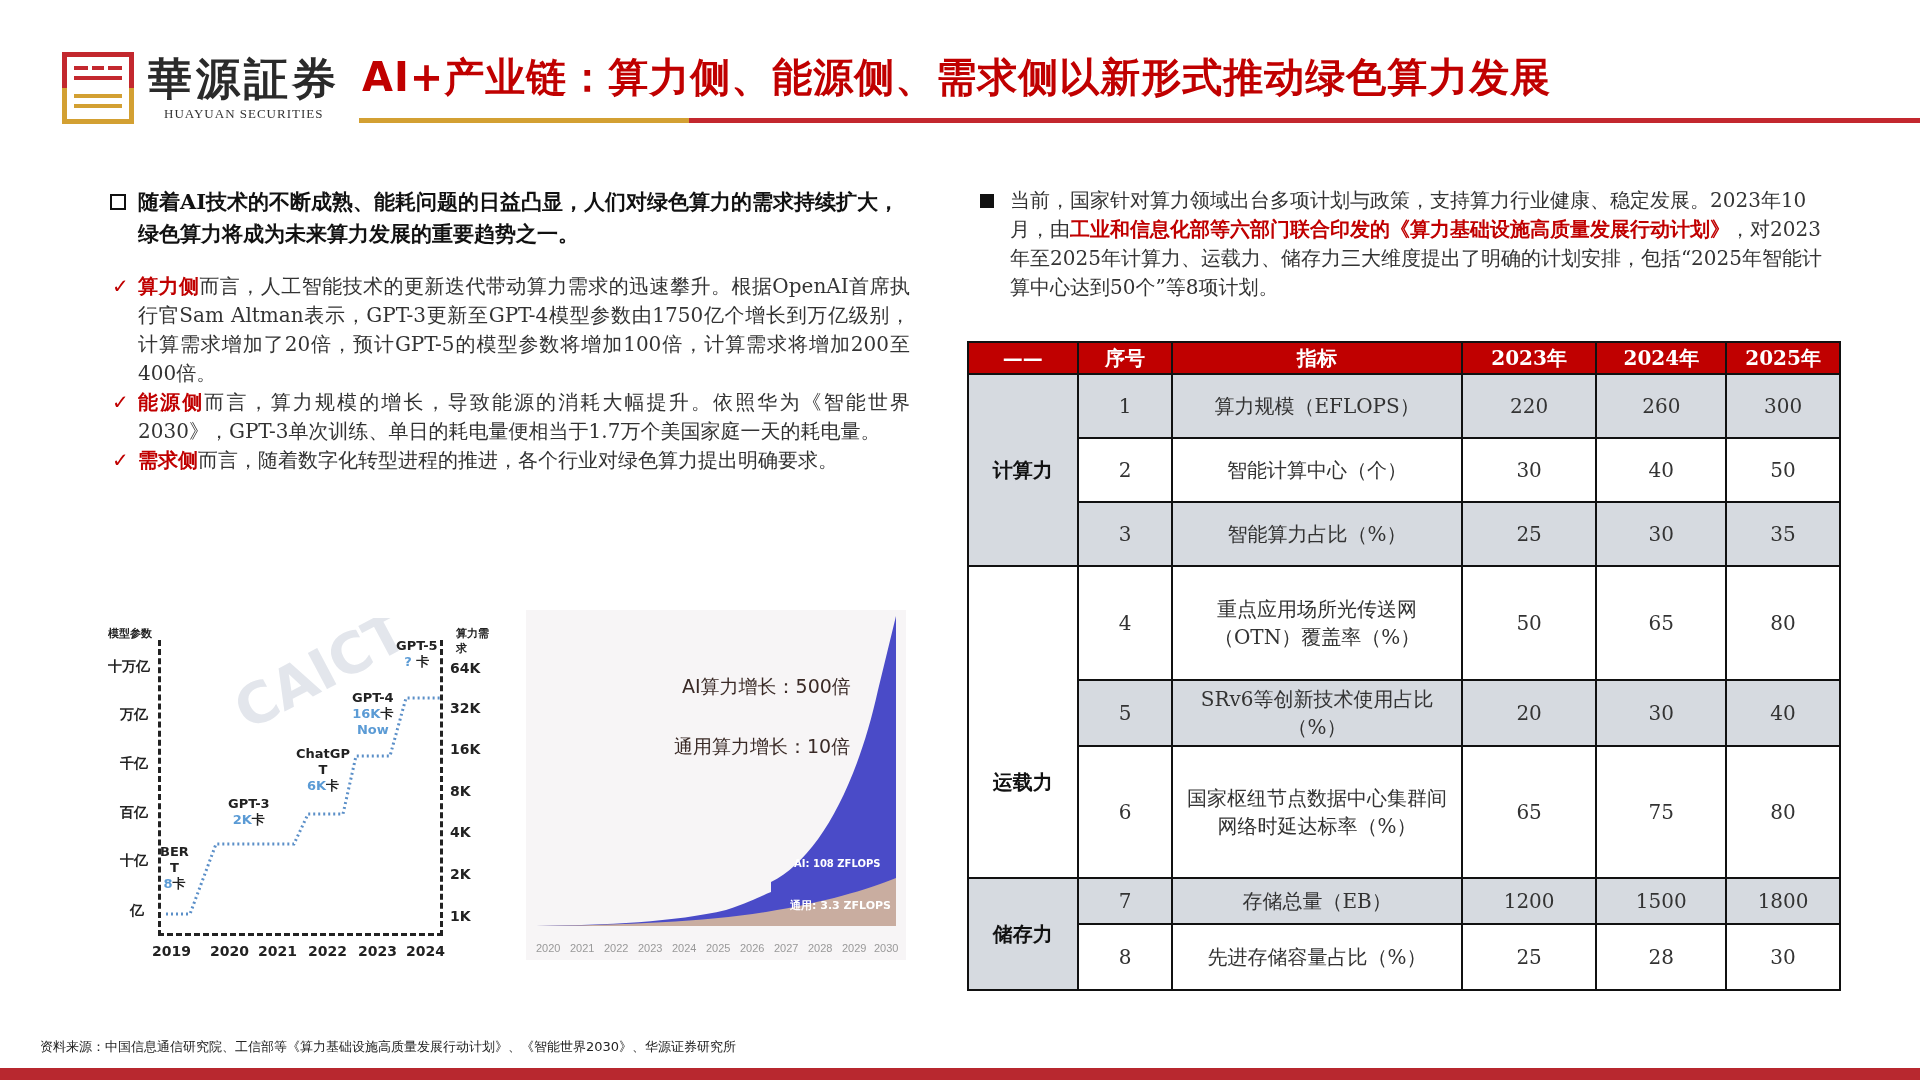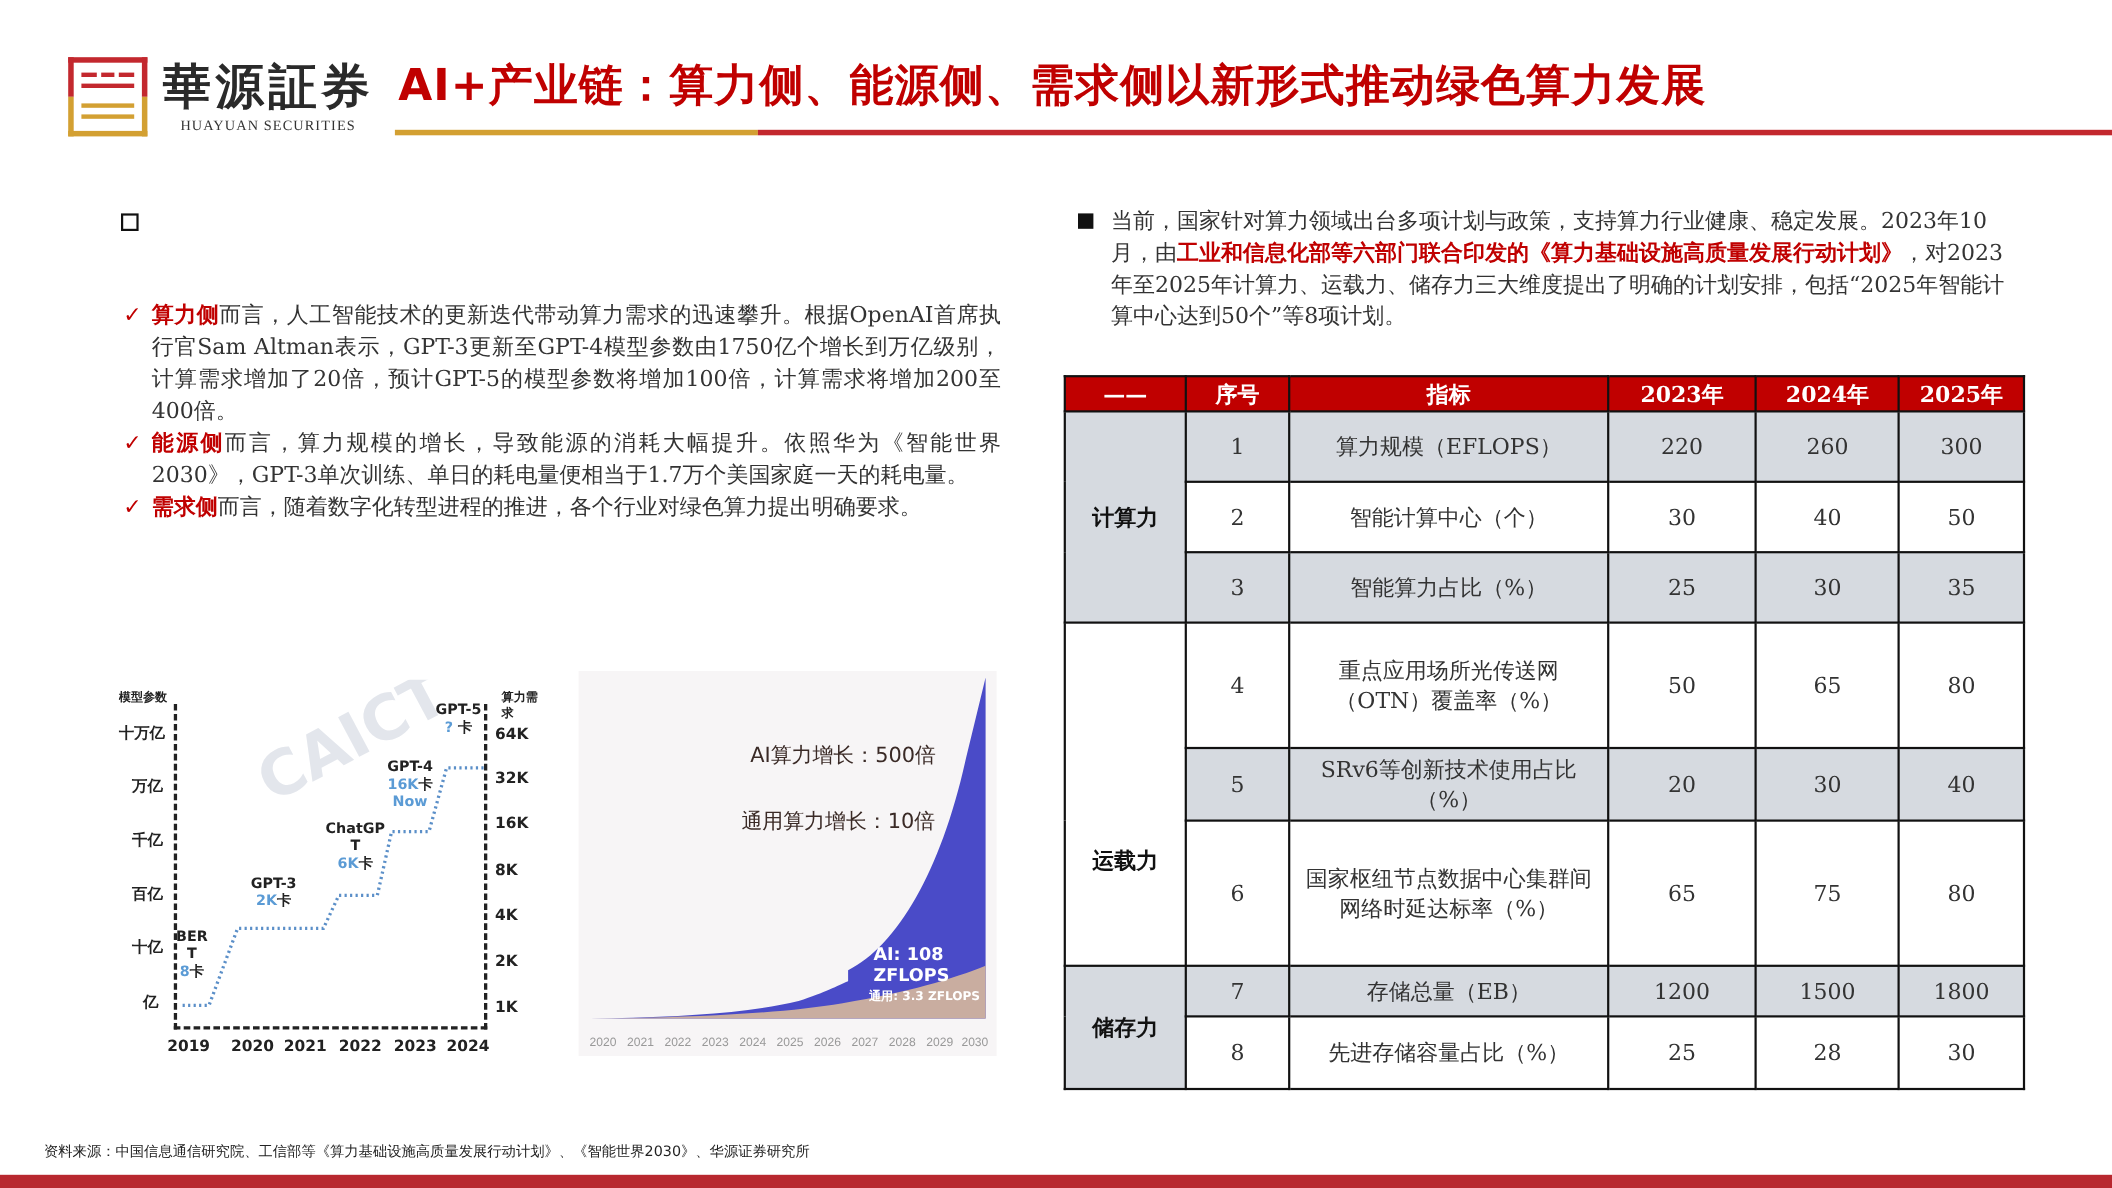--- a/index.html
+++ b/index.html
@@ -70,20 +70,21 @@
   <div class="bar" style="left:12px;top:52px;width:48px;background:#d3a032;"></div>
 </div>
 <div class="brand-cn">華源証券</div>
 <div class="brand-en">HUAYUAN SECURITIES</div>
 <div class="title">AI+产业链：算力侧、能源侧、需求侧以新形式推动绿色算力发展</div>
 <div class="rule-gold"></div>
 <div class="rule-red"></div>
 
 <div class="lead">
   <span class="box"></span>
+  <span>随着AI技术的不断成熟、能耗问题的日益凸显，人们对绿色算力的需求持续扩大，绿色算力将成为未来算力发展的重要趋势之一。</span>
 </div>
 
 <div class="bullets">
   <div class="bullet">
     <span class="check">✓</span>
     <span class="key">算力侧</span><span>而言，人工智能技术的更新迭代带动算力需求的迅速攀升。根据OpenAI首席执行官Sam Altman表示，GPT-3更新至GPT-4模型参数由1750亿个增长到万亿级别，计算需求增加了20倍，预计GPT-5的模型参数将增加100倍，计算需求将增加200至400倍。</span>
   </div>
   <div class="bullet">
     <span class="check">✓</span>
     <span class="key">能源侧</span><span>而言，算力规模的增长，导致能源的消耗大幅提升。依照华为《智能世界2030》，GPT-3单次训练、单日的耗电量便相当于1.7万个美国家庭一天的耗电量。</span>
@@ -146,21 +147,21 @@
   </div>
 </div>
 
 <div class="chart2">
   <svg width="380" height="350" style="position:absolute;left:0;top:0;">
     <path d="M10,316 C80,315 150,312 200,300 C225,292 235,286 245,282 L245,272 C290,250 330,180 352,80 L370,6 L370,316 Z" fill="#4a4bc8"></path>
     <path d="M10,316 C100,315 180,312 240,302 C300,292 340,280 370,268 L370,316 Z" fill="#c9ada0"></path>
   </svg>
   <div class="c2-lab" style="left:156px;top:64px;font-size:19px;">AI算力增长：500倍</div>
   <div class="c2-lab" style="left:148px;top:124px;font-size:19px;">通用算力增长：10倍</div>
-  <div class="c2-lab" style="left:268px;top:248px;font-size:16px;color:#fff;font-weight:bold;">AI: 108 ZFLOPS</div>
+  <div class="c2-lab" style="left:268px;top:248px;font-size:10px;color:#fff;font-weight:bold;">AI: 108 ZFLOPS</div>
   <div class="c2-lab" style="left:264px;top:288px;font-size:11px;color:#fff;font-weight:bold;">通用: 3.3 ZFLOPS</div>
   <div class="c2-xtick" style="left:10px;">2020</div>
   <div class="c2-xtick" style="left:44px;">2021</div>
   <div class="c2-xtick" style="left:78px;">2022</div>
   <div class="c2-xtick" style="left:112px;">2023</div>
   <div class="c2-xtick" style="left:146px;">2024</div>
   <div class="c2-xtick" style="left:180px;">2025</div>
   <div class="c2-xtick" style="left:214px;">2026</div>
   <div class="c2-xtick" style="left:248px;">2027</div>
   <div class="c2-xtick" style="left:282px;">2028</div>

